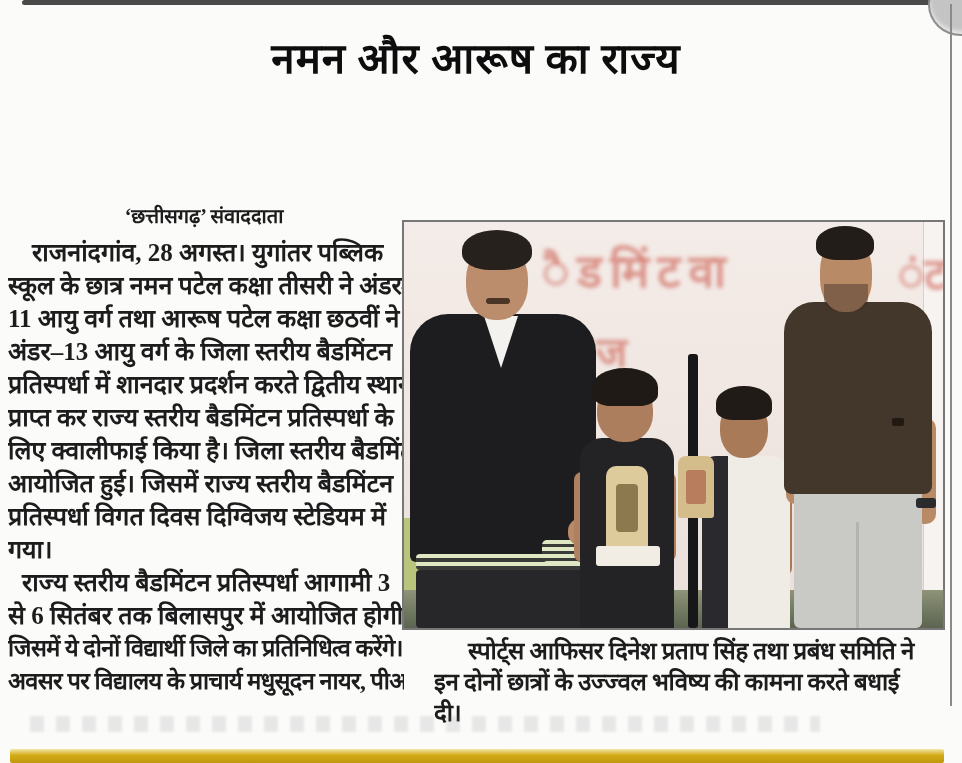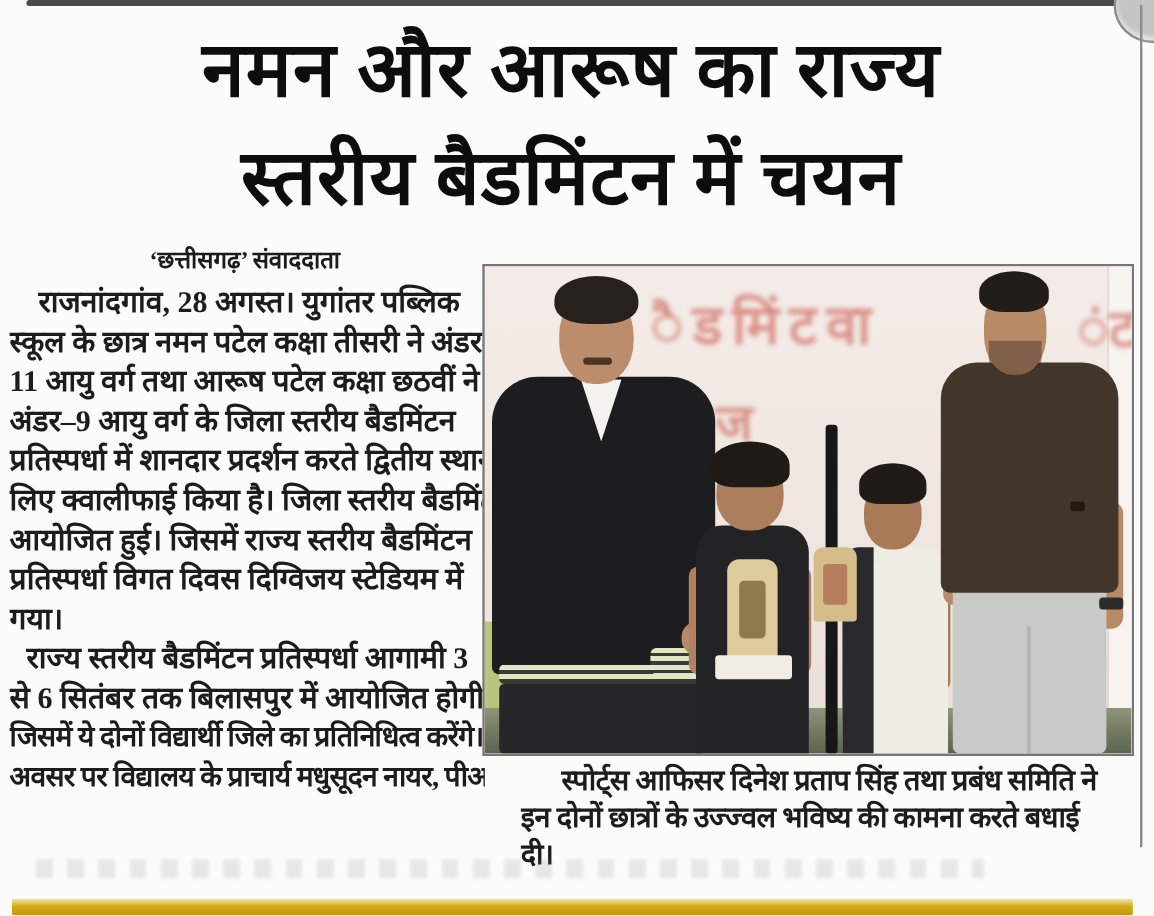--- a/index.html
+++ b/index.html
@@ -8,21 +8,21 @@
     background:#fbfbfa;overflow:hidden;
     font-family:"Liberation Serif","DejaVu Serif",serif;color:#1c1c1c;
   }
   
   .top-bar{position:absolute;left:22px;top:0;width:922px;height:5px;background:#4a4a4a;border-radius:3px;}
   .corner-blob{position:absolute;left:928px;top:-26px;width:62px;height:58px;border-radius:50%;
     background:#c4c4c4;border:2px solid #8f8f8f;box-shadow:inset 0 -3px 4px rgba(255,255,255,.6);}
   .right-rule{position:absolute;left:950px;top:4px;width:2px;height:702px;background:#8a8a8a;}
   
   .headline{position:absolute;left:0;top:14px;width:952px;margin:0;text-align:center;
-    font-size:64px;line-height:90px;font-weight:700;color:#0d0d0d;letter-spacing:1px;}
+    font-size:42px;line-height:90px;font-weight:700;color:#0d0d0d;letter-spacing:1px;}
   .headline span{display:block;}
   
   .byline{position:absolute;left:8px;top:202px;width:392px;text-align:center;
     font-weight:700;font-size:20px;}
   .body-col{position:absolute;left:8px;top:236px;width:396px;height:500px;overflow:hidden;}
   .bline{font-size:25px;line-height:33px;font-weight:600;white-space:nowrap;}
   .bline.indent1{text-indent:24px;}
   .bline.indent2{text-indent:14px;}
   .bline.tight{letter-spacing:-0.6px;font-size:23.5px;}
   .dateline{font-weight:800;}
@@ -95,31 +95,31 @@
 <body>
 
 <div class="page">
 
   <div class="top-bar"></div>
   <div class="corner-blob"></div>
   <div class="right-rule"></div>
 
   <h1 class="headline">
     <span>नमन और आरूष का राज्य</span>
-    <span>स्तरीय बैडमिंटन में चयन</span>
   </h1>
 
   <div class="byline">‘छत्तीसगढ़’ संवाददाता</div>
 
   <div class="body-col">
     <div class="bline indent1"><span class="dateline">राजनांदगांव, 28 अगस्त।</span><span> युगांतर पब्लिक</span></div>
     <div class="bline">स्कूल के छात्र नमन पटेल कक्षा तीसरी ने अंडर–</div>
     <div class="bline">11 आयु वर्ग तथा आरूष पटेल कक्षा छठवीं ने</div>
-    <div class="bline">अंडर–9 आयु वर्ग के जिला स्तरीय बैडमिंटन</div>
+    <div class="bline">अंडर–13 आयु वर्ग के जिला स्तरीय बैडमिंटन</div>
     <div class="bline">प्रतिस्पर्धा में शानदार प्रदर्शन करते द्वितीय स्थान</div>
+    <div class="bline">प्राप्त कर राज्य स्तरीय बैडमिंटन प्रतिस्पर्धा के</div>
     <div class="bline">लिए क्वालीफाई किया है। जिला स्तरीय बैडमिंटन</div>
     <div class="bline">आयोजित हुई। जिसमें राज्य स्तरीय बैडमिंटन</div>
     <div class="bline">प्रतिस्पर्धा विगत दिवस दिग्विजय स्टेडियम में</div>
     <div class="bline">गया।</div>
     <div class="bline indent2">राज्य स्तरीय बैडमिंटन प्रतिस्पर्धा आगामी 3</div>
     <div class="bline">से 6 सितंबर तक बिलासपुर में आयोजित होगी।</div>
     <div class="bline tight">जिसमें ये दोनों विद्यार्थी जिले का प्रतिनिधित्व करेंगे। इस</div>
     <div class="bline tight">अवसर पर विद्यालय के प्राचार्य मधुसूदन नायर, पीआरओ</div>
   </div>
 

